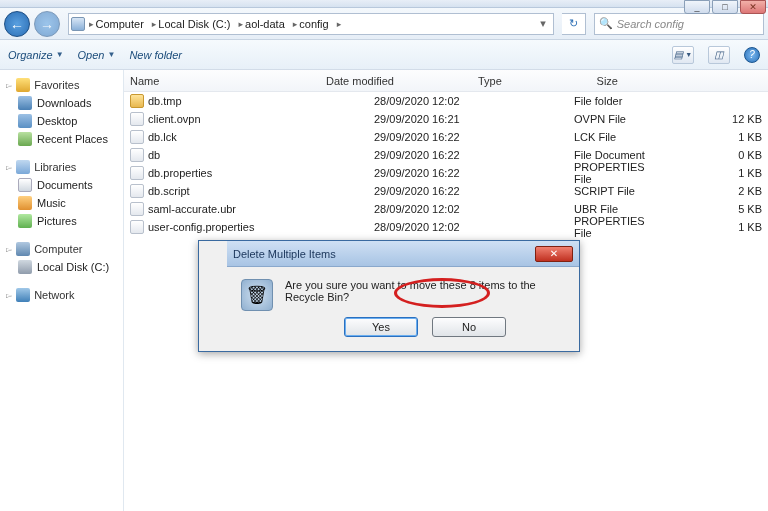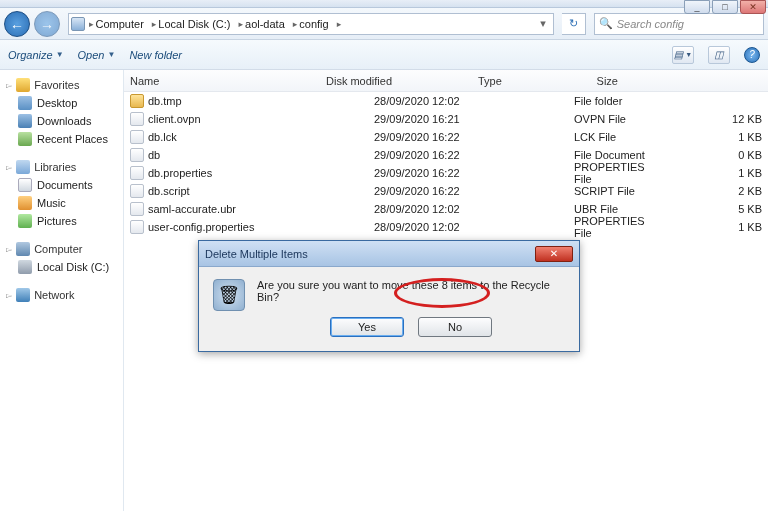--- a/index.html
+++ b/index.html
@@ -61,21 +61,21 @@
 .c-date { width: 116px; }
 .c-type { width: 92px; margin-left: 36px; }
 .c-size { width: 60px; text-align: right; }
 .frow { display: flex; height: 18px; align-items: center; color: #222; justify-content: space-between; }
 .frow .fi { width: 14px; height: 14px; border-radius: 2px; margin-right: 4px; flex-shrink:0; }
 .fi-folder { background: linear-gradient(#ffe49a,#e8b850); border:1px solid #c89830; }
 .fi-file { background: linear-gradient(#fff,#e4e8ee); border:1px solid #b8c0cc; }
 .c-name { display:flex; align-items:center; }
 
 
-.dialog { position: absolute; left: 198px; top: 240px; width: 382px; border: 1px solid #3a6aa0; box-shadow: 0 2px 8px rgba(0,0,0,.35); background: #f0f0f0; }
+.dialog { position: absolute; left: 198px; top: 240px; width: 382px; border: 1px solid #3a6aa0; box-shadow: 0 2px 8px rgba(0,0,0,.35); background: #f0f0f0; padding-left: 28px; }
 .dlg-tb { height: 26px; background: linear-gradient(#cfe0f4,#a8c4e4); display: flex; align-items: center; padding: 0 6px; color: #1a355a; border-bottom: 1px solid #8aa8cc; }
 .dlg-tb .ttl { flex: 1; }
 .dlg-close { width: 38px; height: 16px; background: linear-gradient(#f08070,#c03020); border: 1px solid #802010; border-radius: 2px; color: #fff; display: flex; align-items: center; justify-content: center; font-size: 10px; }
 .dlg-body { padding: 12px 14px 14px; display: flex; gap: 12px; }
 .dlg-icon { width: 32px; height: 32px; border-radius: 4px; background: radial-gradient(#d0e0f0,#90b0d0); border: 1px solid #7090b0; display:flex; align-items:center; justify-content:center; font-size:18px; }
 .dlg-right { flex: 1; }
 .dlg-msg { color: #222; margin-bottom: 14px; }
 .dlg-btns { display: flex; gap: 14px; justify-content: center; }
 .dlg-btn { width: 74px; height: 20px; border: 1px solid #707880; border-radius: 3px; background: linear-gradient(#fdfdfe,#e0e4e8); display: flex; align-items: center; justify-content: center; color: #222; }
 .dlg-btn.def { border-color: #2a70c0; box-shadow: 0 0 0 1px #6aaef0 inset; }
@@ -148,26 +148,26 @@
 
 <div class="main">
   <div class="side">
     <div class="sgroup">
       <div class="sgroup-h">
           <span class="shead-caret">▻</span>
           <span class="sicon-sm i-fav"></span>
           <span>Favorites</span>
         </div>
       <div class="sitem">
+          <span class="sicon-sm i-dl"></span>
+          <span>Downloads</span>
+        </div>
+      <div class="sitem">
           <span class="sicon-sm i-desk"></span>
           <span>Desktop</span>
-        </div>
-      <div class="sitem">
-          <span class="sicon-sm i-dl"></span>
-          <span>Downloads</span>
         </div>
       <div class="sitem">
           <span class="sicon-sm i-rec"></span>
           <span>Recent Places</span>
         </div>
     </div>
     <div class="sgroup">
       <div class="sgroup-h">
           <span class="shead-caret">▻</span>
           <span class="sicon-sm i-lib"></span>
@@ -202,21 +202,21 @@
           <span class="shead-caret">▻</span>
           <span class="sicon-sm i-net"></span>
           <span>Network</span>
         </div>
     </div>
   </div>
 
   <div class="filepane">
     <div class="fh">
       <div class="c-name">Name</div>
-      <div class="c-date">Disk modified</div>
+      <div class="c-date">Date modified</div>
       <div class="c-type">Type</div>
       <div class="c-size">Size</div>
     </div>
     <div id="file-rows">
         <div class="frow">
           <div class="c-name">
             <span class="fi fi-folder"></span>
             <span>db.tmp</span>
           </div>
           <div class="c-date">28/09/2020 12:02</div>

